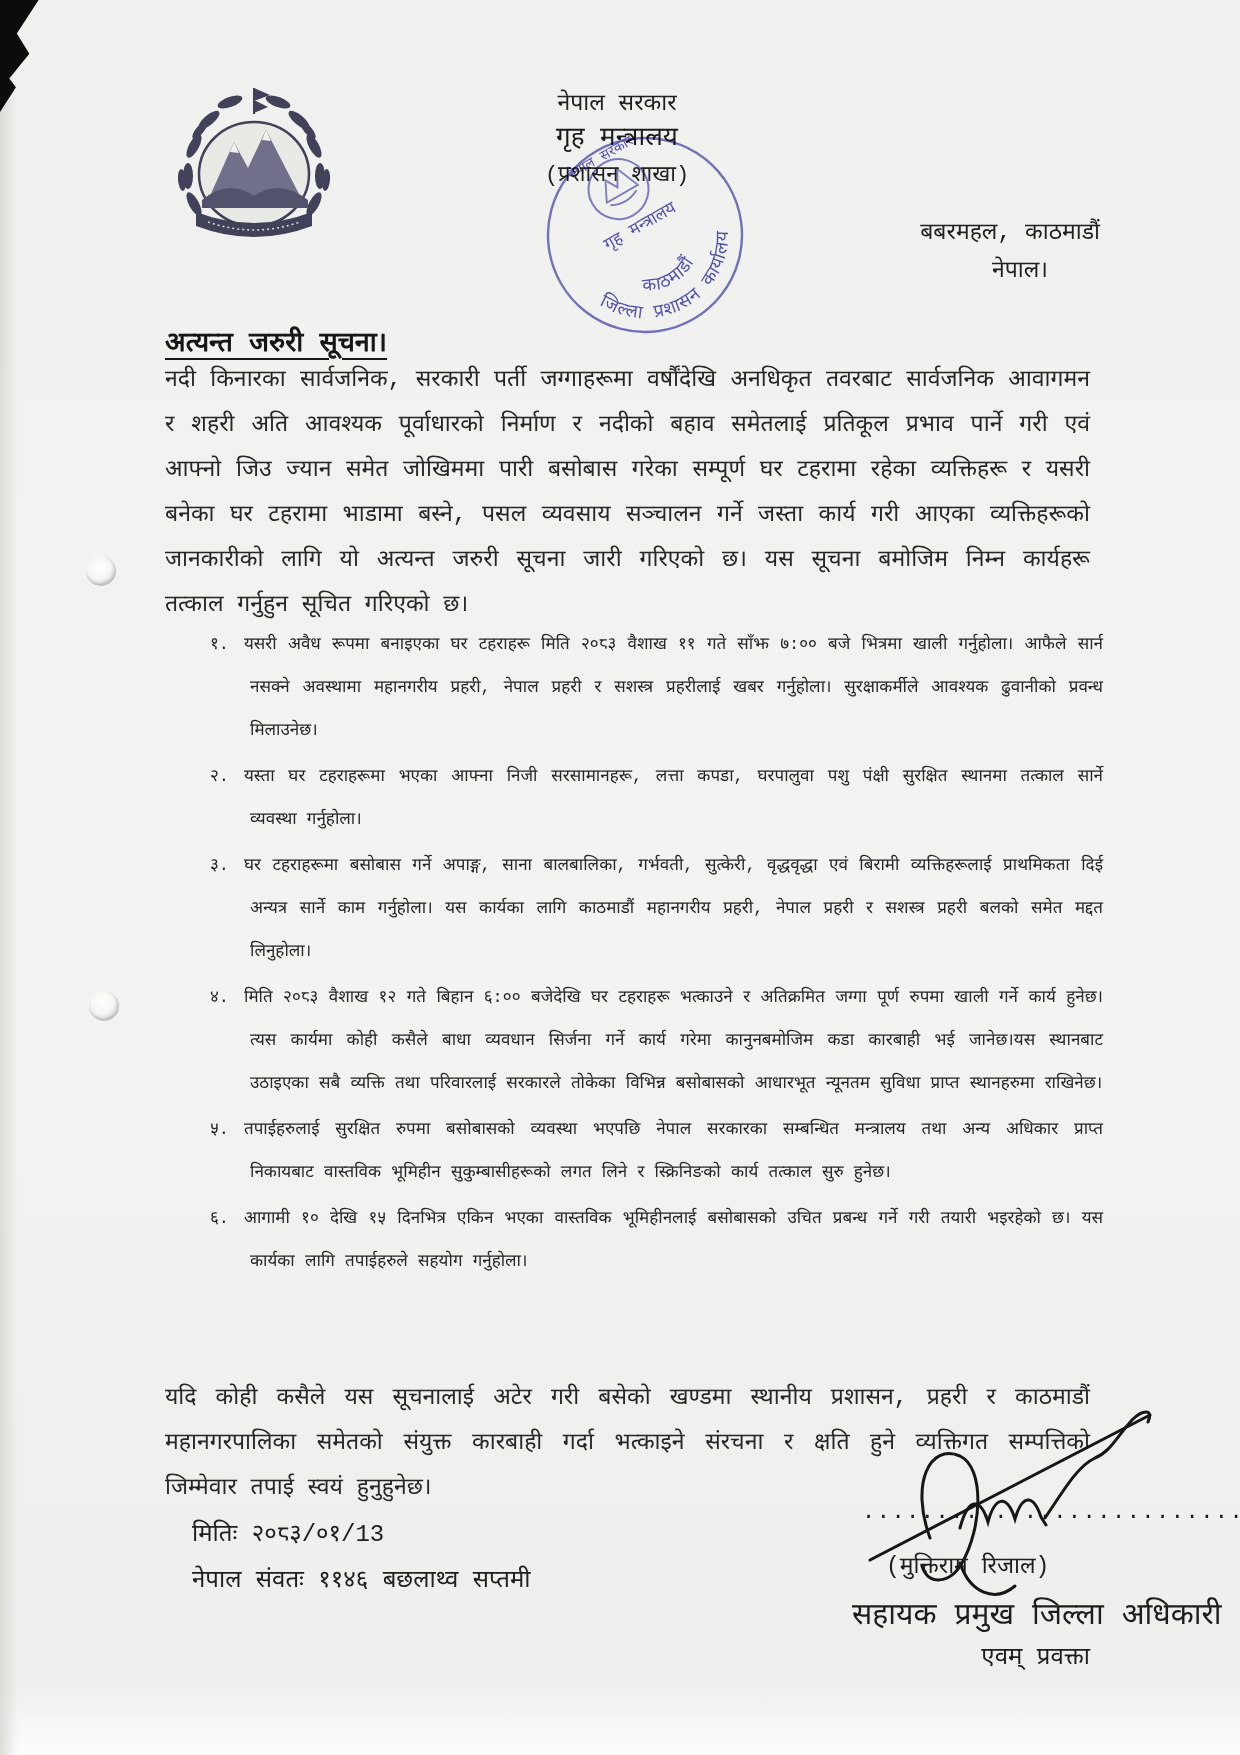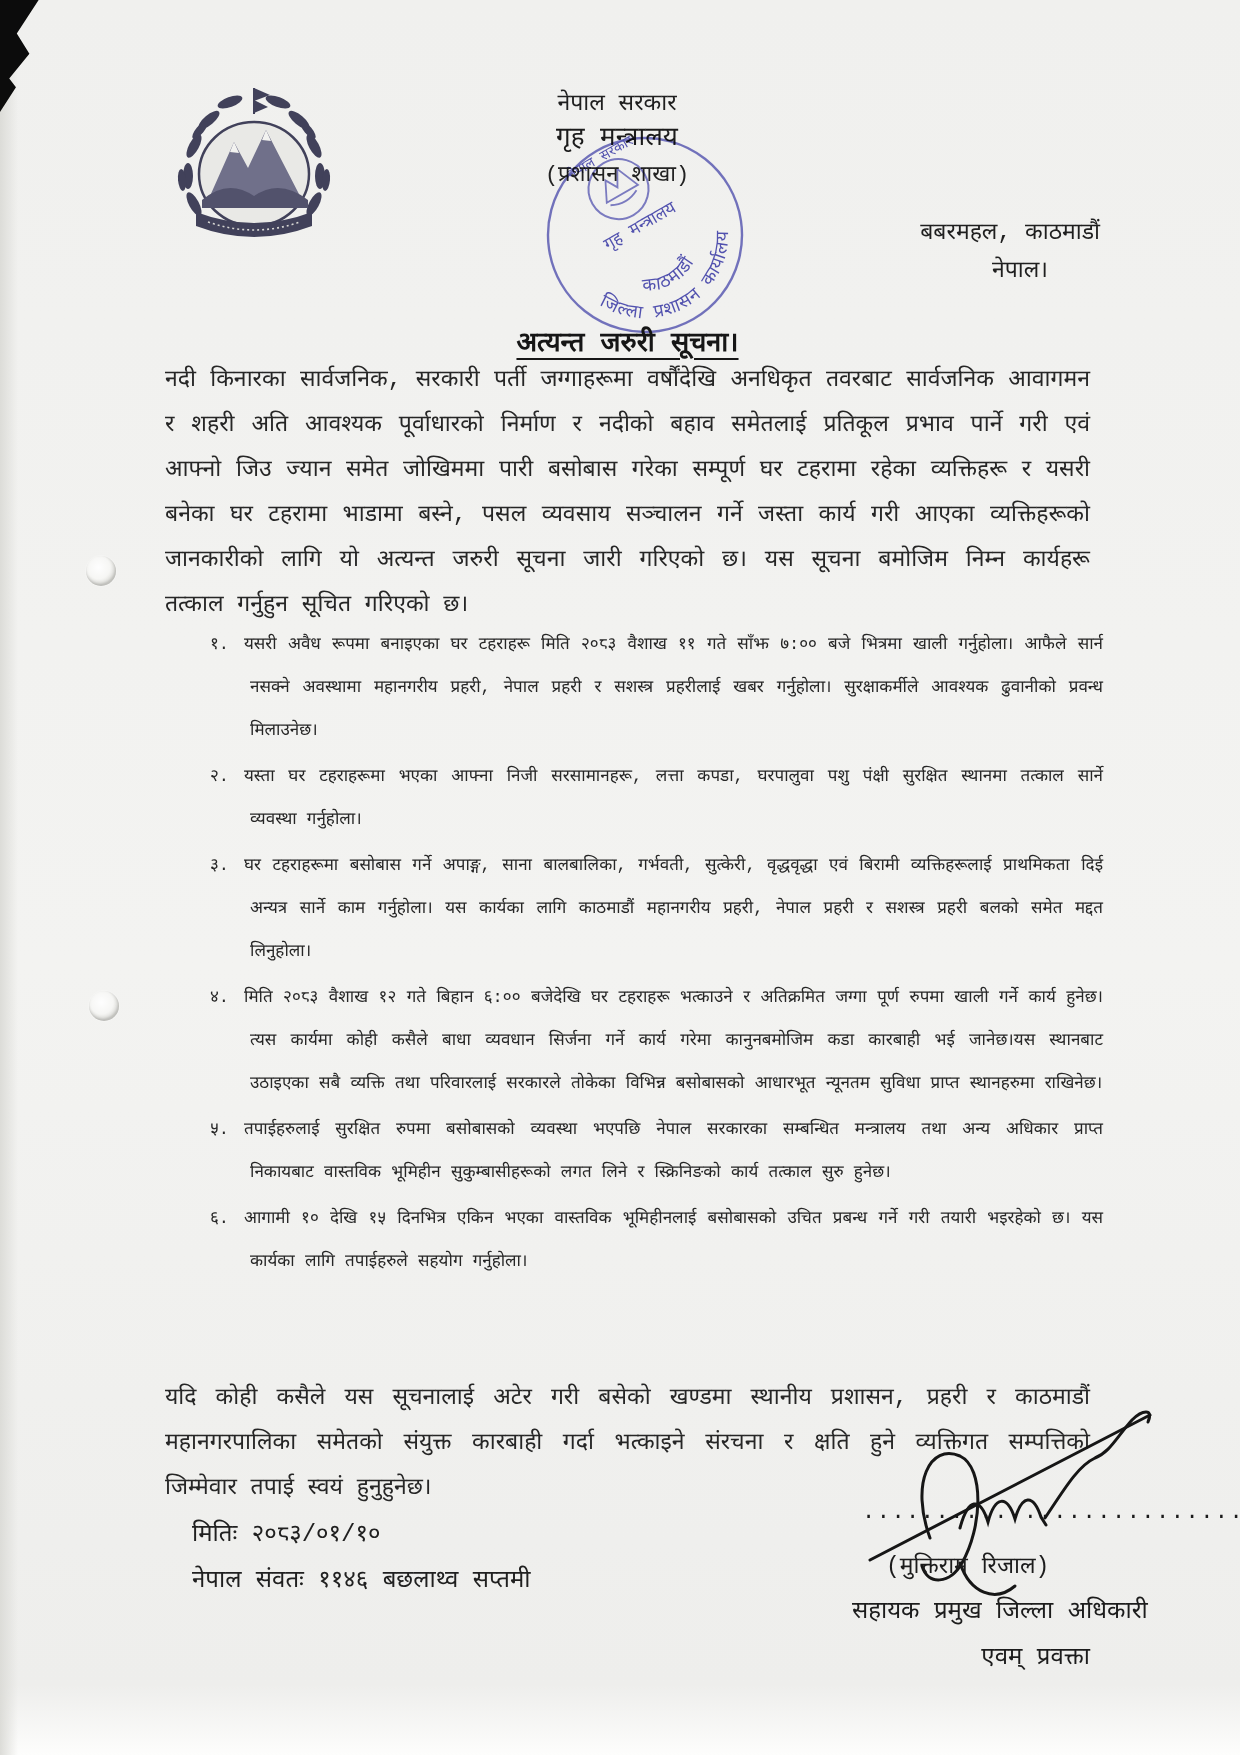--- a/index.html
+++ b/index.html
@@ -25,41 +25,41 @@
   .office { font-size:40px; line-height:52px; font-weight:700; color:#101010; letter-spacing:.5px; }
   .branch { font-size:22px; line-height:32px; margin-top:4px; color:#222; }
 
   .hdr-address { position:absolute; left:840px; top:214px; width:260px; text-align:right;
     font-size:23px; line-height:38px; color:#1f1f1f; }
   .hdr-address .l2 { padding-right:52px; }
 
   .emblem { position:absolute; left:168px; top:84px; }
   .stamp { position:absolute; left:540px; top:130px; mix-blend-mode:multiply; opacity:.92; }
 
-  .doc-title { position:absolute; left:165px; top:322px; width:925px; text-align:center;
+  .doc-title { position:absolute; left:165px; top:322px; width:925px; 
     font-size:27px; font-weight:700; color:#161616; }
   .doc-title span { text-decoration:underline; text-underline-offset:7px; text-decoration-thickness:2px; }
 
   .intro { position:absolute; left:165px; top:358px; width:925px;
     font-size:23px; line-height:45px; text-align:justify; }
   .closing { position:absolute; left:165px; top:1376px; width:925px;
     font-size:23px; line-height:45px; text-align:justify; }
 
   .list { position:absolute; left:210px; top:623px; width:893px;
     font-size:17px; line-height:43px; }
   .item { padding-left:40px; text-indent:-40px; text-align:justify; margin-bottom:3px; }
   .item .num { display:inline-block; width:34px; text-indent:0; }
 
   .footer-dates { position:absolute; left:192px; top:1512px; font-size:24px; line-height:46px; color:#202020; }
 
   .sig-dots { position:absolute; left:862px; top:1500px; width:260px; font-size:22px;
     letter-spacing:1.5px; color:#1a1a1a; white-space:nowrap; }
   .sig-name { position:absolute; left:886px; top:1548px; width:200px; 
     font-size:23px; color:#1c1c1c; }
-  .sig-desig1 { position:absolute; left:852px; top:1592px; font-size:24px; color:#1c1c1c; white-space:nowrap; }
+  .sig-desig1 { position:absolute; left:852px; top:1592px; font-size:30px; color:#1c1c1c; white-space:nowrap; }
   .sig-desig2 { position:absolute; left:920px; top:1638px; width:170px; text-align:right;
     font-size:24px; color:#1c1c1c; }
   .sig-scribble { position:absolute; left:810px; top:1378px; }
 </style>
 </head>
 <body>
 
 <div class="page">
 
   <div class="edge-shade"></div>
@@ -137,21 +137,21 @@
     <div class="item"><span class="num">२.</span><span>यस्ता घर टहराहरूमा भएका आफ्ना निजी सरसामानहरू, लत्ता कपडा, घरपालुवा पशु पंक्षी सुरक्षित स्थानमा तत्काल सार्ने व्यवस्था गर्नुहोला।</span></div>
     <div class="item"><span class="num">३.</span><span>घर टहराहरूमा बसोबास गर्ने अपाङ्ग, साना बालबालिका, गर्भवती, सुत्केरी, वृद्धवृद्धा एवं बिरामी व्यक्तिहरूलाई प्राथमिकता दिई अन्यत्र सार्ने काम गर्नुहोला।  यस कार्यका लागि काठमाडौं महानगरीय प्रहरी, नेपाल प्रहरी र सशस्त्र प्रहरी बलको समेत मद्दत लिनुहोला।</span></div>
     <div class="item"><span class="num">४.</span><span>मिति २०८३ वैशाख १२ गते बिहान ६:०० बजेदेखि घर टहराहरू भत्काउने र अतिक्रमित जग्गा पूर्ण रुपमा खाली गर्ने कार्य हुनेछ।  त्यस कार्यमा कोही कसैले बाधा व्यवधान सिर्जना गर्ने कार्य गरेमा कानुनबमोजिम कडा कारबाही भई जानेछ।यस स्थानबाट उठाइएका सबै व्यक्ति तथा परिवारलाई सरकारले तोकेका विभिन्न बसोबासको आधारभूत न्यूनतम सुविधा प्राप्त स्थानहरुमा राखिनेछ।</span></div>
     <div class="item"><span class="num">५.</span><span>तपाईहरुलाई सुरक्षित रुपमा बसोबासको व्यवस्था भएपछि नेपाल सरकारका सम्बन्धित मन्त्रालय तथा अन्य अधिकार प्राप्त निकायबाट वास्तविक भूमिहीन सुकुम्बासीहरूको लगत लिने र स्क्रिनिङको कार्य तत्काल सुरु हुनेछ।</span></div>
     <div class="item"><span class="num">६.</span><span>आगामी १० देखि १५ दिनभित्र एकिन भएका वास्तविक भूमिहीनलाई बसोबासको उचित प्रबन्ध गर्ने गरी तयारी भइरहेको छ।  यस कार्यका लागि तपाईहरुले सहयोग गर्नुहोला।</span></div>
   </div>
 
   <div class="closing">यदि कोही कसैले यस सूचनालाई अटेर गरी बसेको खण्डमा स्थानीय प्रशासन, प्रहरी र काठमाडौं महानगरपालिका समेतको संयुक्त कारबाही गर्दा भत्काइने संरचना र क्षति हुने व्यक्तिगत सम्पत्तिको जिम्मेवार तपाई स्वयं हुनुहुनेछ।</div>
 
   <div class="footer-dates">
-    <div>मितिः २०८३/०१/१०</div>
+    <div>मितिः २०८३/०१/13</div>
     <div>नेपाल संवतः ११४६ बछलाथ्व सप्तमी</div>
   </div>
 
   <div class="sig-dots">....................................</div>
   <svg class="sig-scribble" width="360" height="230" viewBox="0 0 360 230">
     <g fill="none" stroke="#161616" stroke-width="3" stroke-linecap="round">
       <path d="M60,182 L340,37"></path>
       <path d="M120,160 C100,105 120,65 150,78 C175,90 172,150 152,185 C140,206 118,208 112,188"></path>
       <path d="M150,150 c8,-30 20,-32 28,-6 c7,-26 19,-28 27,-3 c7,-24 18,-26 26,-2 l5,8"></path>
       <path d="M235,140 C255,110 268,88 285,80 C300,74 306,60 322,42 C332,32 344,30 338,44"></path>

